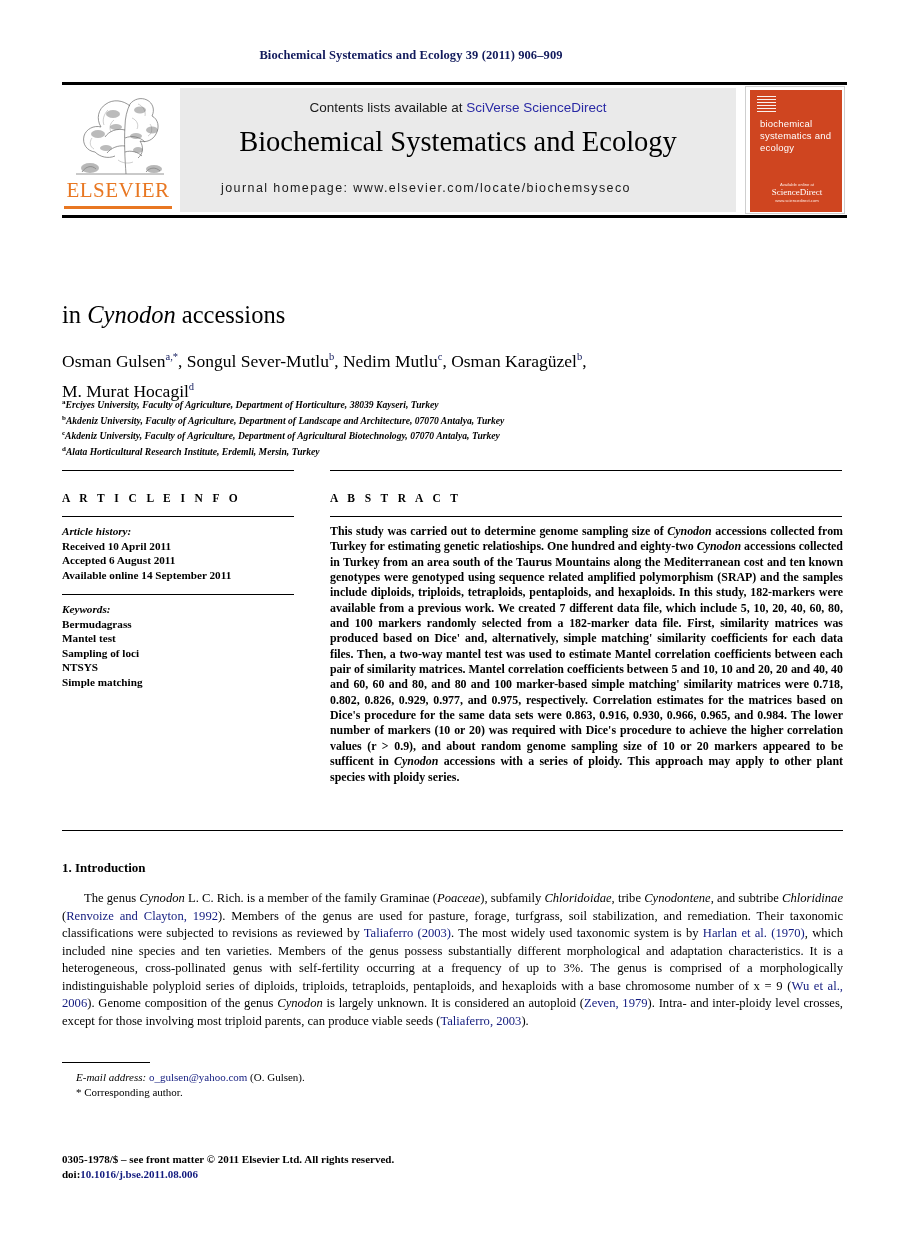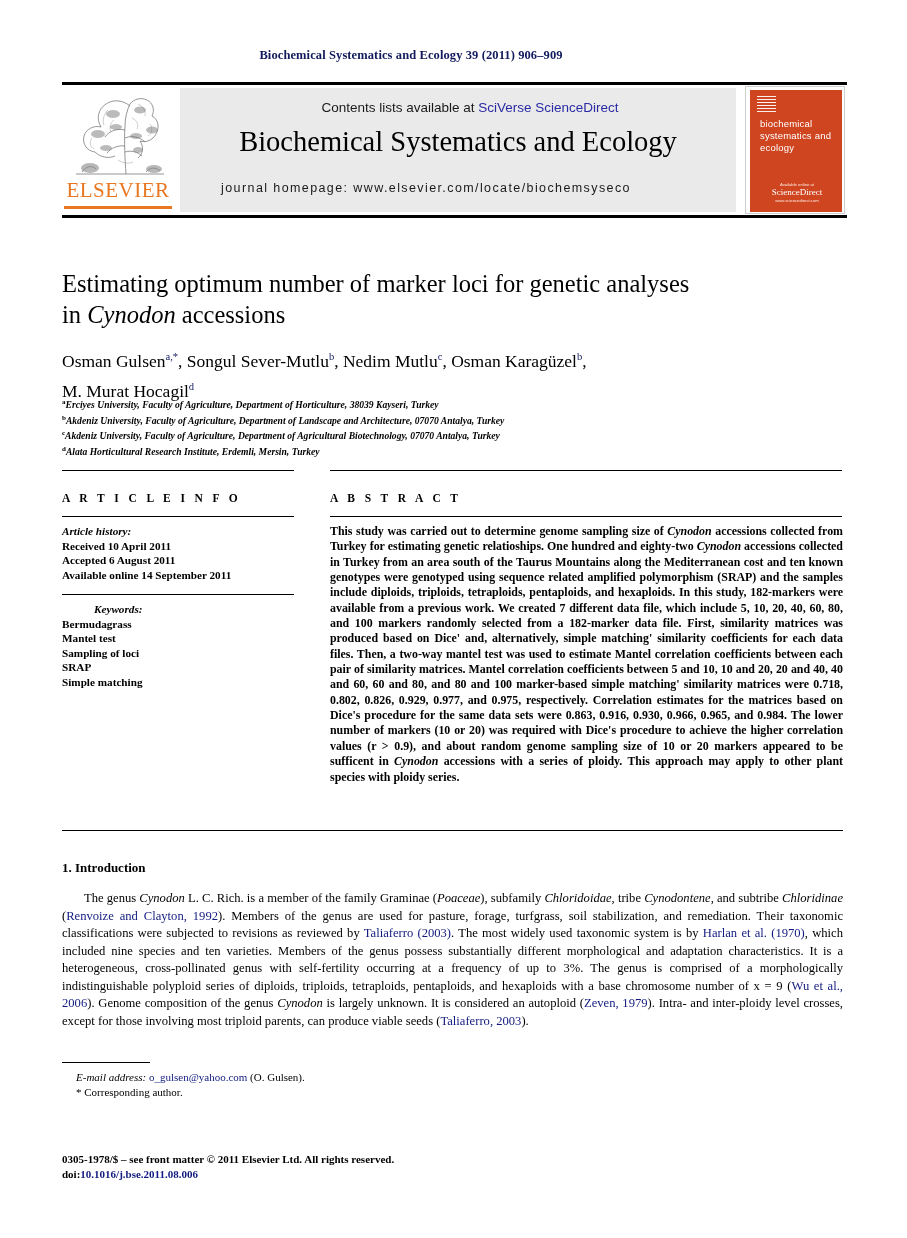--- a/index.html
+++ b/index.html
@@ -96,21 +96,20 @@
     background: #eaeaea;
   }
   .contents-line {
     position: absolute;
     left: 0; top: 12px;
     width: 556px;
     text-align: center;
     font-family: "Liberation Sans", sans-serif;
     font-size: 13.5px;
     color: #1a1a1a;
-    margin-left: 12px;
   }
   .contents-line .sd-link {
     color: #2a2aa5;
   }
   .journal-name {
     position: absolute;
     left: 0; top: 38px;
     width: 556px;
     text-align: center;
     font-family: "Liberation Serif", serif;
@@ -279,21 +278,21 @@
   .keywords {
     position: absolute;
     left: 62px; top: 602px;
     width: 240px;
     font-family: "Liberation Serif", serif;
     font-size: 11.2px;
     line-height: 14.6px;
     font-weight: bold;
     color: #000;
   }
-  .keywords .hd { font-style: italic; margin-left: 32px; }
+  .keywords .hd { font-style: italic; }
 
   .abstract {
     position: absolute;
     left: 330px; top: 524px;
     width: 513px;
     font-family: "Liberation Serif", serif;
     font-weight: bold;
     font-size: 11.9px;
     line-height: 15.35px;
     text-align: justify;
@@ -445,21 +444,21 @@
           <div class="cover-foot-logo">ScienceDirect</div>
           <div class="cover-foot-sm">www.sciencedirect.com</div>
         </div>
       </div>
     </div>
 
     <div class="masthead-botline"></div>
   </div>
 
   <div class="title">
-    <span>Estimating optimum number of marker loci for genetic analyses</span><br>
+    <br>
     <span>in </span><i>Cynodon</i><span> accessions</span>
   </div>
 
   <div class="authors">
     <span>Osman Gulsen</span><sup>a,*</sup>, <span>Songul Sever-Mutlu</span><sup>b</sup>, <span>Nedim Mutlu</span><sup>c</sup>, <span>Osman Karagüzel</span><sup>b</sup>,<br>
     <span>M. Murat Hocagil</span><sup>d</sup>
   </div>
 
   <div class="affiliations">
     <div><sup>a</sup><span>Erciyes University, Faculty of Agriculture, Department of Horticulture, 38039 Kayseri, Turkey</span></div>
@@ -484,21 +483,21 @@
     <div>Available online 14 September 2011</div>
   </div>
 
   <div class="sec-rule rule-info-3"></div>
 
   <div class="keywords">
     <div class="hd">Keywords:</div>
     <div>Bermudagrass</div>
     <div>Mantel test</div>
     <div>Sampling of loci</div>
-    <div>SRAP</div>
+    <div>NTSYS</div>
     <div>Simple matching</div>
   </div>
 
   <div class="abstract"><span>This study was carried out to determine genome sampling size of </span><i>Cynodon</i><span> accessions collected from Turkey for estimating genetic relatioships. One hundred and eighty-two </span><i>Cynodon</i><span> accessions collected in Turkey from an area south of the Taurus Mountains along the Mediterranean cost and ten known genotypes were genotyped using sequence related amplified polymorphism (SRAP) and the samples include diploids, triploids, tetraploids, pentaploids, and hexaploids. In this study, 182-markers were available from a previous work. We created 7 different data file, which include 5, 10, 20, 40, 60, 80, and 100 markers randomly selected from a 182-marker data file. First, similarity matrices was produced based on Dice' and, alternatively, simple matching' similarity coefficients for each data files. Then, a two-way mantel test was used to estimate Mantel correlation coefficients between each pair of similarity matrices. Mantel correlation coefficients between 5 and 10, 10 and 20, 20 and 40, 40 and 60, 60 and 80, and 80 and 100 marker-based simple matching' similarity matrices were 0.718, 0.802, 0.826, 0.929, 0.977, and 0.975, respectively. Correlation estimates for the matrices based on Dice's procedure for the same data sets were 0.863, 0.916, 0.930, 0.966, 0.965, and 0.984. The lower number of markers (10 or 20) was required with Dice's procedure to achieve the higher correlation values (r &gt; 0.9), and about random genome sampling size of 10 or 20 markers appeared to be sufficent in </span><i>Cynodon</i><span> accessions with a series of ploidy. This approach may apply to other plant species with ploidy series.</span></div>
 
 
   <div class="sec-rule rule-abs-bottom"></div>
 
   <div class="intro-head">1. Introduction</div>
 

